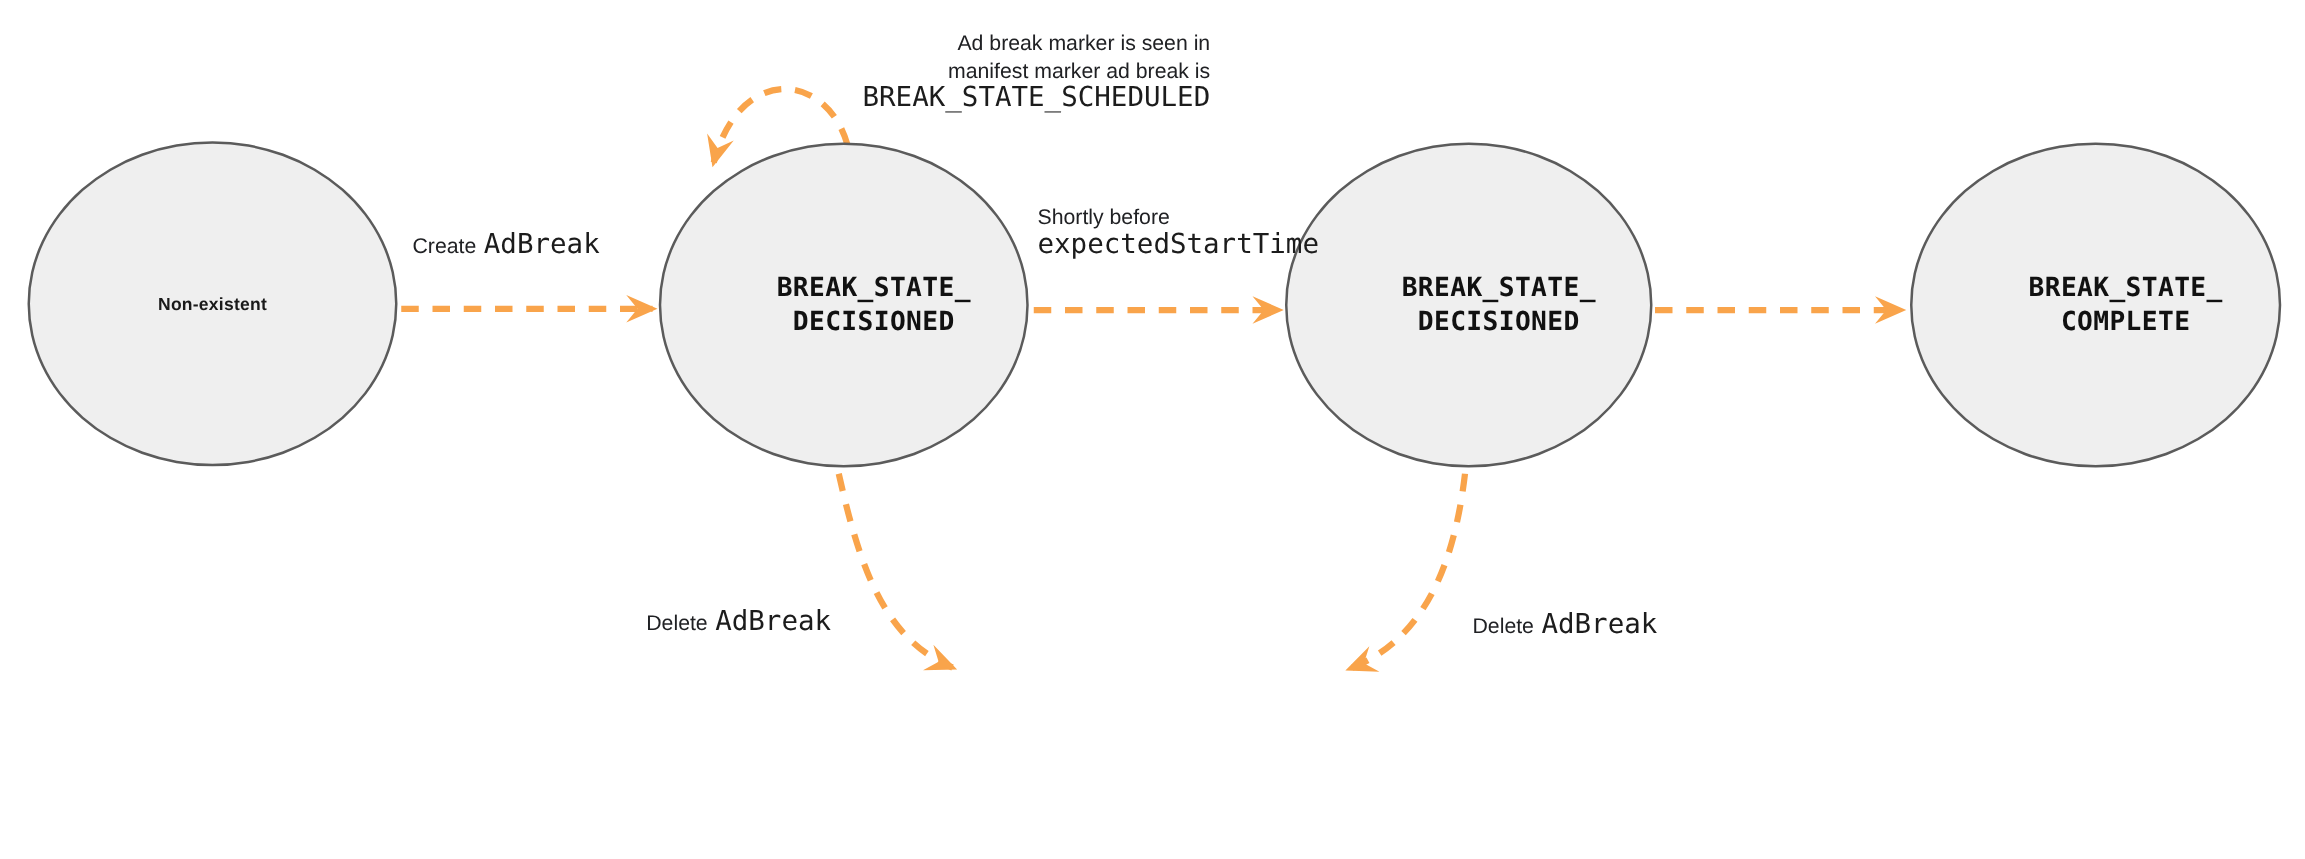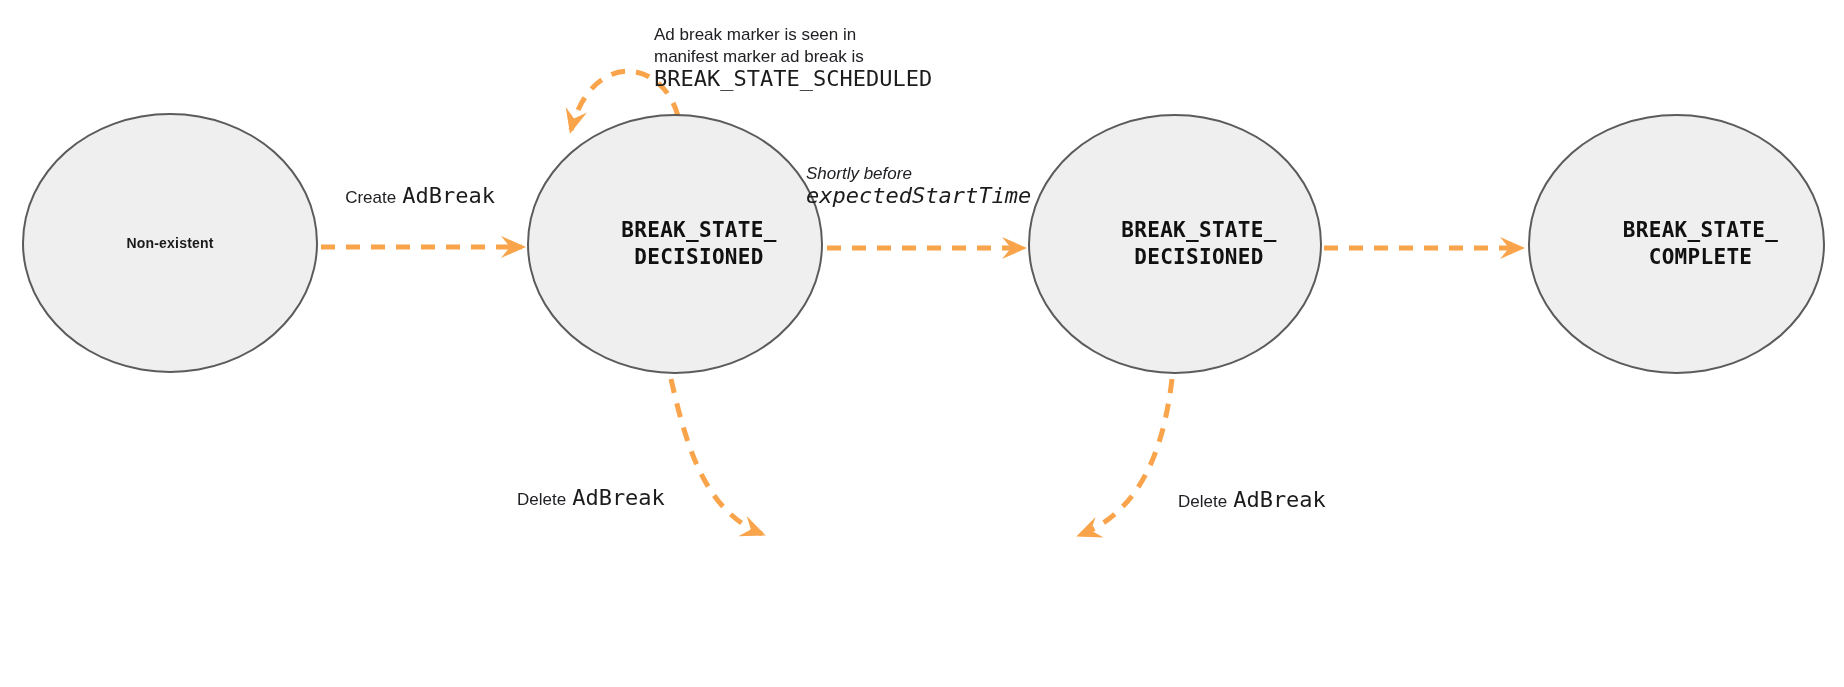--- a/index.html
+++ b/index.html
@@ -41,21 +41,21 @@
     font-family:"DejaVu Sans Mono",monospace;
     font-weight:bold;font-size:21px;line-height:27px;color:#111;
     letter-spacing:.3px;white-space:pre;margin-left:48px;
   }
   .edge-label{position:absolute;font-size:17px;line-height:22px;color:#202124;}
   .edge-label .code{
     font-family:"DejaVu Sans Mono",monospace;
     font-size:22px;color:#1c1c1c;
   }
   .inline-label{display:flex;gap:6px;align-items:baseline;white-space:nowrap;}
-  .centered{justify-content:center;}
+  .centered{}
 </style>
 </head>
 <body>
 
 <div class="canvas">
 
   <svg class="edges-layer" width="1844" height="687" viewBox="0 0 1844 687">
     <defs>
       <marker id="arrowhead" markerUnits="userSpaceOnUse" markerWidth="30" markerHeight="28" refX="22" refY="13" orient="auto">
         <path d="M1,2 L26,13 L1,24 L10,13 Z"></path>
@@ -84,27 +84,27 @@
   <div class="node" style="left:1528px;top:114px;width:297px;height:260px;">
     <span class="code-name"><span>BREAK_STATE_</span><br><span>COMPLETE</span></span>
   </div>
 
 
   <div class="edge-label inline-label centered" style="left:330px;top:185px;width:180px;">
     <span>Create</span>
       <span class="code">AdBreak</span>
   </div>
 
-  <div class="edge-label" style="left:654px;top:24px;">
+  <div class="edge-label" style="left:690px;top:24px;text-align:right;">
     <div>Ad break marker is seen in</div>
     <div>manifest marker ad break is</div>
     <div class="code">BREAK_STATE_SCHEDULED</div>
   </div>
 
-  <div class="edge-label" style="left:806px;top:163px;font-style:italic;">
+  <div class="edge-label" style="left:830px;top:163px;">
     <div>Shortly before</div>
     <div class="code">expectedStartTime</div>
   </div>
 
 
   <div class="edge-label inline-label" style="left:517px;top:487px;">
     <span>Delete</span>
       <span class="code">AdBreak</span>
   </div>
 

